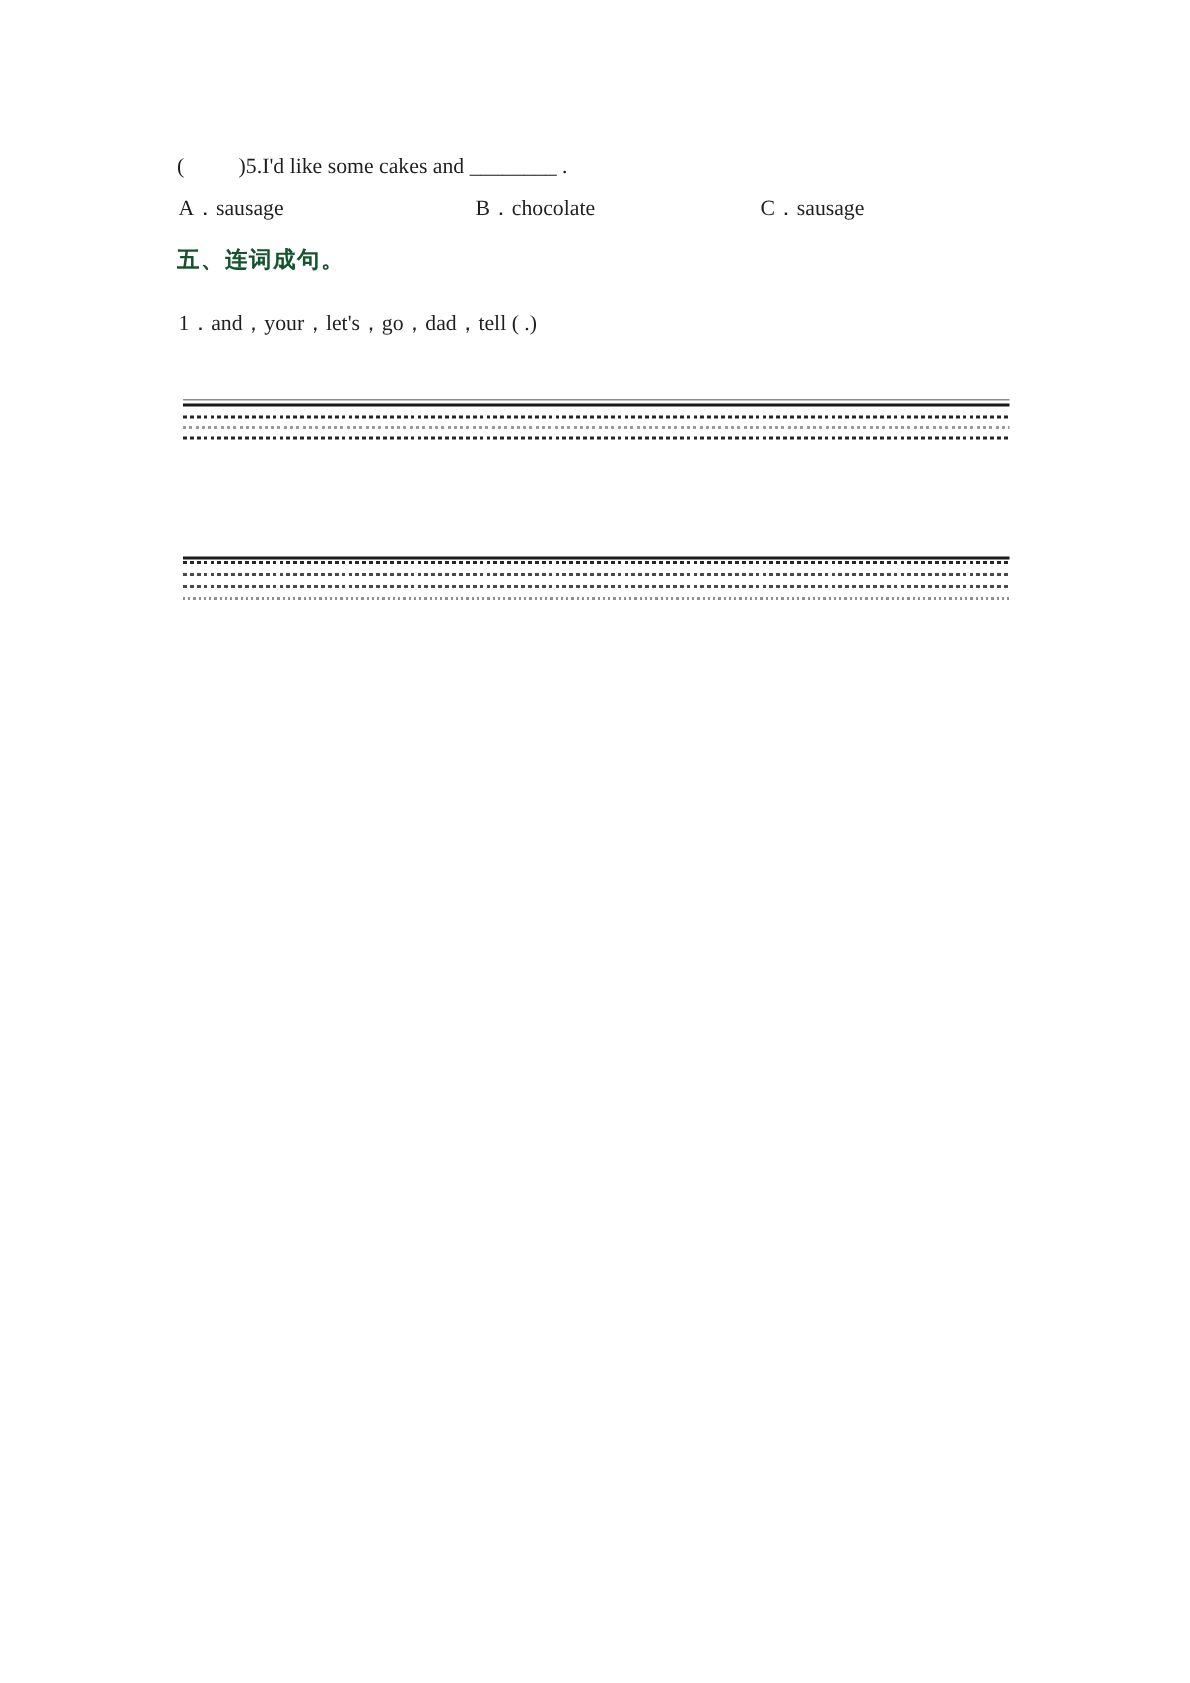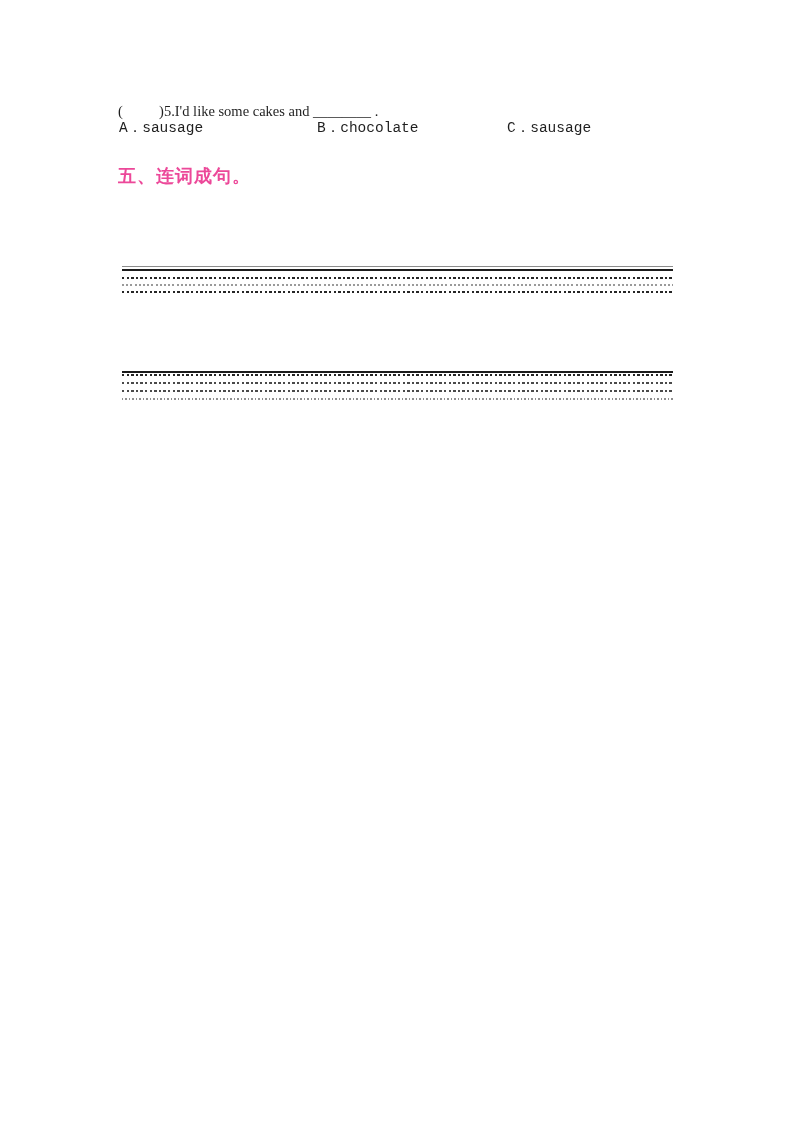--- a/index.html
+++ b/index.html
@@ -9,28 +9,28 @@
     height: 1122px;
     margin: 0 auto;
     background: #ffffff;
     font-family: "Liberation Serif", "DejaVu Serif", serif;
     color: #1f1f1f;
     overflow: hidden;
   }
   .pre { white-space: pre; }
 
   .q-line   { position: absolute; left: 118px; top: 103px; font-size: 14.5px; }
-  .opt      { position: absolute; top: 118px; font-size: 14.5px; font-family: Liberation Mono, monospace; }
+  .opt      { position: absolute; top: 129px; font-size: 14.5px; }
   .opt-a    { left: 119px; }
   .opt-b    { left: 317px; text-align: center; }
   .opt-c    { left: 507px; }
 
   .heading  {
     position: absolute; left: 118px; top: 164px; margin: 0;
-    font-size: 18px; font-weight: bold; color: #ec4899;
+    font-size: 15px; font-weight: bold; color: #14532d;
     letter-spacing: 1px;
   }
 
   .item     { position: absolute; left: 119px; font-size: 14.5px; }
   .item-1   { top: 206px; }
   .item-2   { top: 311px; }
 
   .lines    { position: absolute; left: 122px; width: 551px; }
   .lines-1  { top: 266px; height: 28px; }
   .lines-2  { top: 371px; height: 30px; }
@@ -49,20 +49,21 @@
 <div class="page">
 
   <div class="q-line pre">(          )5.I'd like some cakes and ________ .</div>
 
   <div class="opt opt-a pre">A．sausage</div>
   <div class="opt opt-b pre">B．chocolate</div>
   <div class="opt opt-c pre">C．sausage</div>
 
   <h2 class="heading">五、连词成句。</h2>
 
+  <div class="item item-1 pre">1．and，your，let's，go，dad，tell ( .)</div>
 
   <div class="lines lines-1">
     <i class="wl s-thin" style="top:0"></i>
     <i class="wl s-solid" style="top:3px"></i>
     <i class="wl s-dash" style="top:11px"></i>
     <i class="wl s-dash-light" style="top:18px"></i>
     <i class="wl s-dash" style="top:25px"></i>
   </div>
 
 

